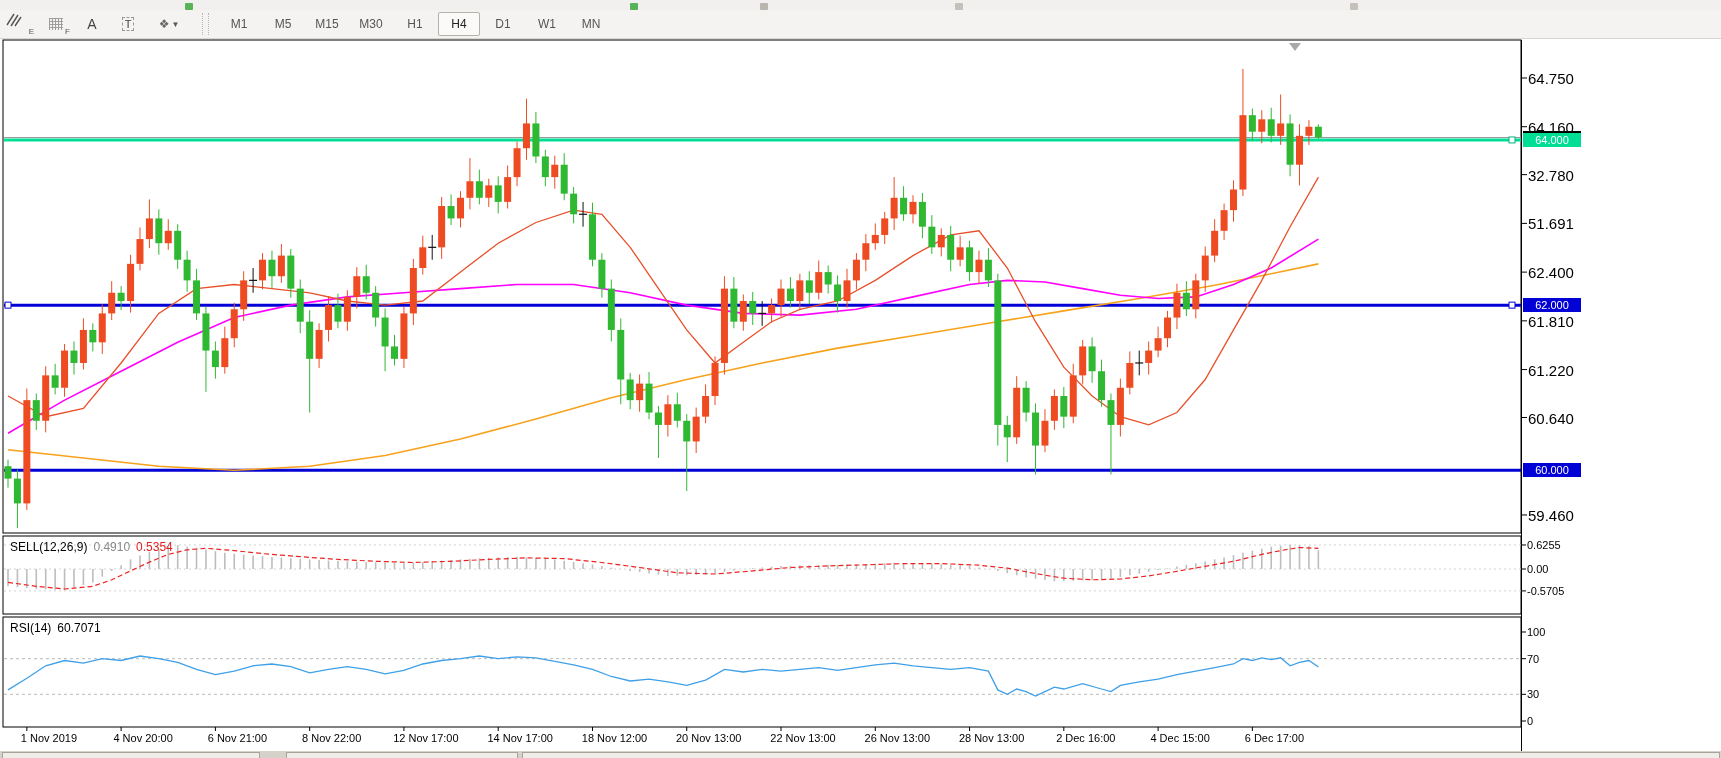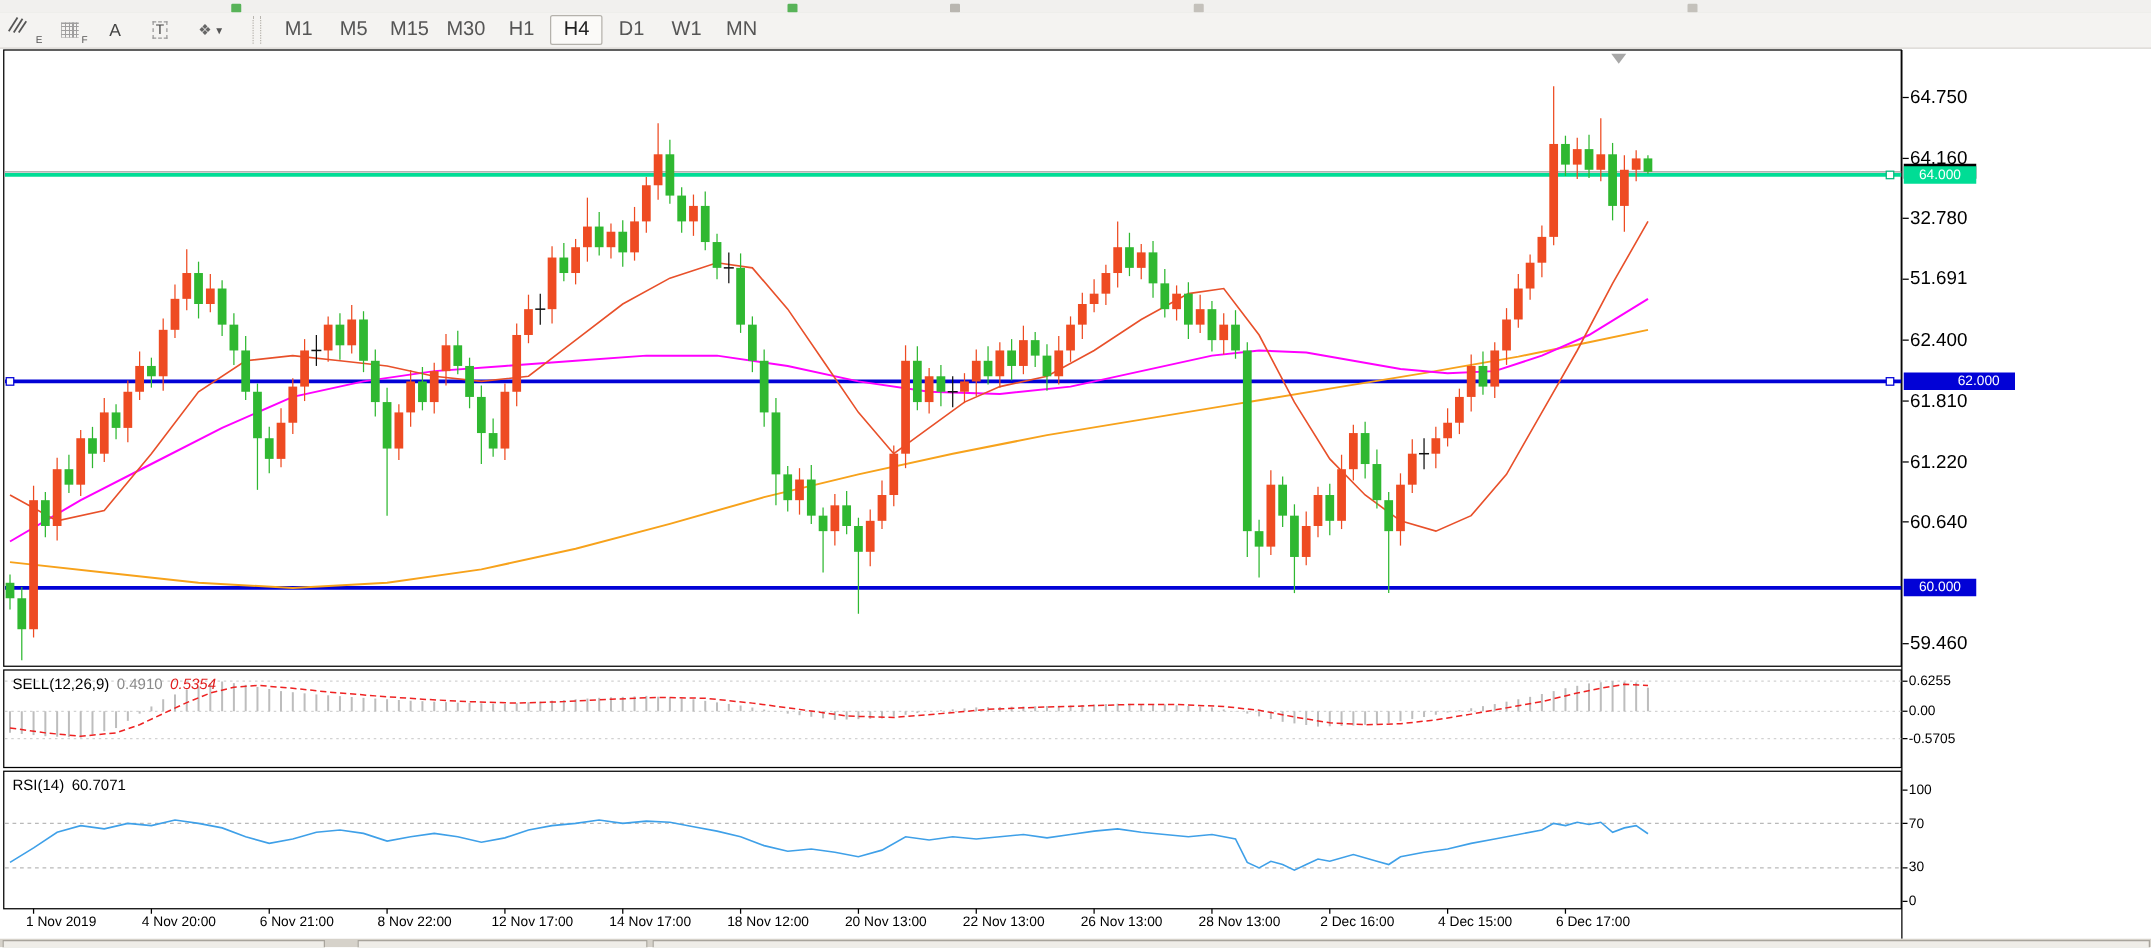--- a/index.html
+++ b/index.html
@@ -5,21 +5,21 @@
   html,body{margin:0;padding:0;background:#fff;}
   #app{position:relative;width:1721px;height:758px;overflow:hidden;
        font-family:"Liberation Sans","DejaVu Sans",sans-serif;background:#fff;}
   
   #top-sliver{position:absolute;left:0;top:0;width:1721px;height:10px;background:#f1f0ee;border-bottom:1px solid #e2e0dc;}
   .sliver-frag{position:absolute;top:3px;width:8px;height:7px;border-radius:1px;}
   
   #toolbar{position:absolute;left:0;top:10px;width:1721px;height:28px;background:#f4f3f1;border-bottom:1px solid #d9d6d2;display:flex;align-items:center;}
   .tool-btn{width:30px;height:24px;margin-left:4px;display:flex;align-items:center;justify-content:center;color:#444;font-size:14px;border:1px solid transparent;border-radius:2px;position:relative;}
   .tb-sep{width:5px;height:22px;margin:0 8px 0 12px;border-left:1px dotted #b9b6b0;border-right:1px dotted #b9b6b0;}
-  .tf-btn{min-width:30px;height:22px;padding:0 5px;margin:0 1px;display:flex;align-items:center;justify-content:center;font-size:16px;color:#555;border:1px solid transparent;border-radius:2px;cursor:default;}
+  .tf-btn{min-width:30px;height:22px;padding:0 5px;margin:0 1px;display:flex;align-items:center;justify-content:center;font-size:12px;color:#555;border:1px solid transparent;border-radius:2px;cursor:default;}
   .tf-btn.active{background:#fbfaf8;border:1px solid #b5b2ac;color:#222;}
   .sub-e{position:absolute;right:1px;bottom:0;font-size:8px;color:#555;}
   .grid-glyph{width:14px;height:12px;background:
     repeating-linear-gradient(to right,#8a8a8a 0 1px,transparent 1px 3px),
     repeating-linear-gradient(to bottom,#8a8a8a 0 1px,transparent 1px 3px);opacity:.8;}
   .t-box{border:1px dashed #999;padding:0 2px;font-size:11px;color:#444;}
   .caret{font-size:8px;color:#555;margin-left:2px;}
   .sym-line{position:absolute;left:12px;top:44px;font-size:12.5px;color:#000;letter-spacing:.2px;}
   .sym-line .mk{font-size:9px;vertical-align:1px;}
   
@@ -36,21 +36,21 @@
   
   #annot{position:absolute;left:1258px;top:354px;font-size:55px;font-weight:700;color:#ff0000;letter-spacing:1px;white-space:nowrap;}
   
   .pax-label{position:absolute;left:1528px;font-size:15px;color:#000;transform:translateY(-50%);}
   .pax-badge{position:absolute;left:1523px;width:58px;height:14px;font-size:11px;color:#fff;text-align:center;line-height:14px;transform:translateY(-50%);}
   .tax-label{position:absolute;top:732px;font-size:11px;color:#000;transform:translateX(-50%);white-space:nowrap;padding-left:44px;}
   .iax-label{position:absolute;left:1527px;font-size:11px;color:#000;transform:translateY(-50%);}
   
   .ind-row{position:absolute;font-size:12px;color:#000;}
   .ind-val-main{color:#8a8a8a;margin-left:6px;}
-  .ind-val-sig{color:#e02020;margin-left:6px;font-style:italic;}
+  .ind-val-sig{color:#e02020;margin-left:6px;}
   
   #bottom-strip{position:absolute;left:0;top:751px;width:1721px;height:7px;background:#d6d2ca;}
   .bs-seg{position:absolute;top:1px;height:5px;background:#efede8;border:1px solid #a8a49c;}
   svg{position:absolute;left:0;top:0;}
 </style>
 </head>
 <body>
 <div id="app">
 
   <div id="top-sliver">
@@ -616,21 +616,21 @@
       <div class="pax-label" style="top:126.7px">64.160</div>
       <div class="pax-label" style="top:174.6px">32.780</div>
       <div class="pax-label" style="top:223.4px">51.691</div>
       <div class="pax-label" style="top:272.1px">62.400</div>
       <div class="pax-label" style="top:320.8px">61.810</div>
       <div class="pax-label" style="top:369.6px">61.220</div>
       <div class="pax-label" style="top:417.5px">60.640</div>
       <div class="pax-label" style="top:515.0px">59.460</div>
       <div class="pax-badge" style="top:136.5px;background:#000;height:12px;"></div>
       <div class="pax-badge" style="top:139.9px;background:#00dd95;">64.000</div>
-      <div class="pax-badge" style="top:305.1px;background:#0202d6;padding-left:31px;">62.000</div>
+      <div class="pax-badge" style="top:305.1px;background:#0202d6;">62.000</div>
       <div class="pax-badge" style="top:470.3px;background:#0202d6;">60.000</div>
       <div class="iax-label" style="top:545.0px">0.6255</div>
       <div class="iax-label" style="top:569.0px">0.00</div>
       <div class="iax-label" style="top:590.9px">-0.5705</div>
       <div class="iax-label" style="top:632.0px">100</div>
       <div class="iax-label" style="top:658.7px">70</div>
       <div class="iax-label" style="top:694.3px">30</div>
       <div class="iax-label" style="top:721.0px">0</div>
       <div class="tax-label" style="left:26.9px">1 Nov 2019</div>
       <div class="tax-label" style="left:121.1px">4 Nov 20:00</div>

